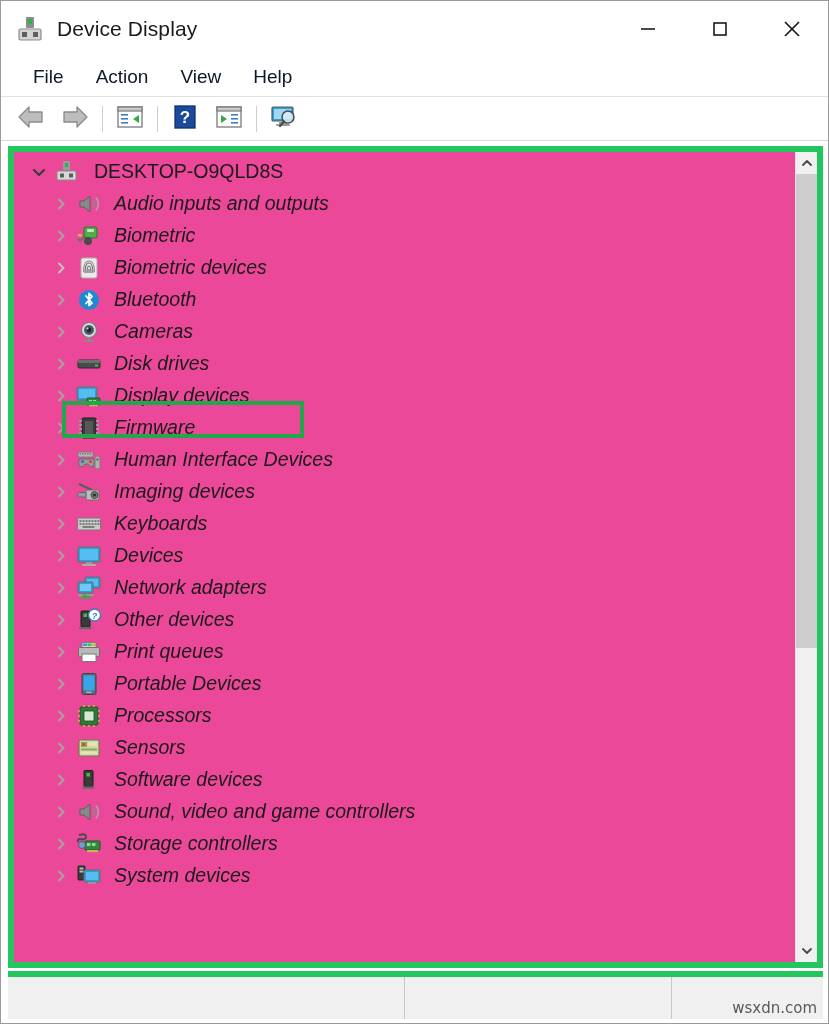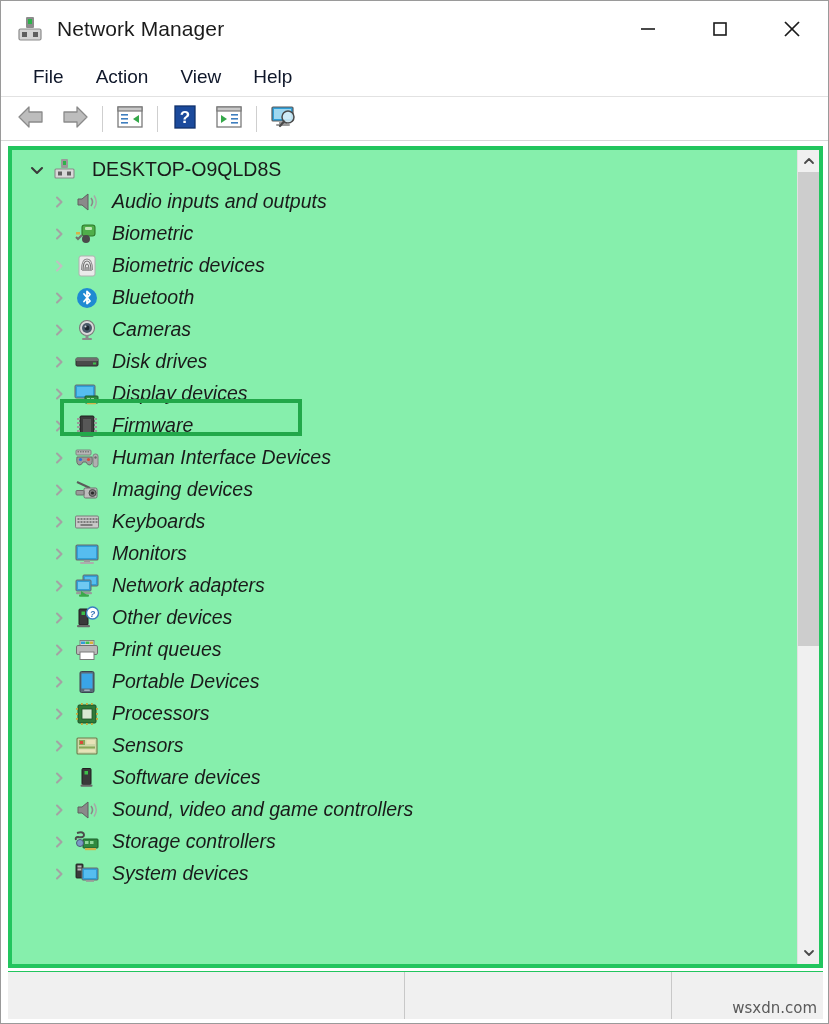--- a/index.html
+++ b/index.html
@@ -63,22 +63,22 @@
   .tbsep {
     width: 1px; height: 26px; background: #cfcfcf;
     margin: 0 5px;
   }
 
   
   #treewrap {
     flex: 1 1 auto;
     position: relative;
     margin: 5px 5px 0 7px;
-    border: 4px solid #22c55e;
-    background: #86efac;
+    border: 6px solid #22c55e;
+    background: #ec4899;
     overflow: hidden;
     display: flex;
   }
   #tree {
     flex: 1 1 auto;
     position: relative;
     padding-top: 4px;
     overflow: hidden;
   }
   .row {
@@ -130,21 +130,21 @@
     position: absolute;
     left: 0; right: 0;
     top: 0px; height: 474px;
     background: #cdcdcd;
   }
 
   
   #statusbar {
     height: 48px; flex: 0 0 48px;
     background: #f0f0f0;
-    border-top: 1px solid #22c55e;
+    border-top: 6px solid #22c55e;
     margin: 3px 5px 4px 7px;
     display: flex;
     position: relative;
   }
   .sb-pane { height: 100%; position: relative; }
   .sb-pane + .sb-pane { border-left: 1px solid #c8c8c8; }
   #sb-pane1 { width: 396px; }
   #sb-pane2 { width: 267px; }
   #sb-pane3 { flex: 1 1 auto; }
   #watermark {
@@ -167,21 +167,21 @@
     <div id="title-left">
       <span id="app-icon">
         <svg width="30" height="30" viewBox="0 0 30 30">
           <rect x="11" y="3" width="8" height="11" rx="1" fill="#8c8c8c"></rect>
           <rect x="13" y="5" width="4" height="5" fill="#2db34a"></rect>
           <rect x="4" y="15" width="22" height="11" rx="1.5" fill="#d4d4d4" stroke="#8c8c8c" stroke-width="1.2"></rect>
           <rect x="7" y="18" width="5" height="5" fill="#5e5e5e"></rect>
           <rect x="18" y="18" width="5" height="5" fill="#5e5e5e"></rect>
         </svg>
       </span>
-      <span id="title-text">Network Manager</span>
+      <span id="title-text">Device Display</span>
     </div>
     <div id="wincontrols">
       <div class="winbtn">
         <svg width="22" height="22" viewBox="0 0 22 22">
             <line x1="4" y1="11" x2="18" y2="11" stroke="#1b1b1b" stroke-width="1.6"></line>
           </svg>
       </div>
       <div class="winbtn">
         <svg width="22" height="22" viewBox="0 0 22 22">
             <rect x="5" y="5" width="12" height="12" fill="none" stroke="#1b1b1b" stroke-width="1.6"></rect>
@@ -518,21 +518,21 @@
             </svg>
           </span>
         <span class="ticon">
           <svg width="26" height="22" viewBox="0 0 26 22">
               <rect x="2" y="2" width="22" height="15" rx="1.3" fill="#2f9fd8" stroke="#6a6a6a" stroke-width="1.1"></rect>
               <rect x="4" y="4" width="18" height="11" fill="#56bdf0"></rect>
               <rect x="10" y="17" width="6" height="2" fill="#9a9a9a"></rect>
               <rect x="6" y="19" width="14" height="2" rx="1" fill="#adadad"></rect>
             </svg>
         </span>
-        <span class="tlabel">Monitors</span>
+        <span class="tlabel">Devices</span>
       </div>
 
       <div class="row child">
         <span class="chev">
             <svg width="14" height="14" viewBox="0 0 14 14">
               <path d="M5 2.5 L9.5 7 L5 11.5" fill="none" stroke="#a3a3a3" stroke-width="2.1" stroke-linecap="round" stroke-linejoin="round"></path>
             </svg>
           </span>
         <span class="ticon">
           <svg width="26" height="24" viewBox="0 0 26 24">

